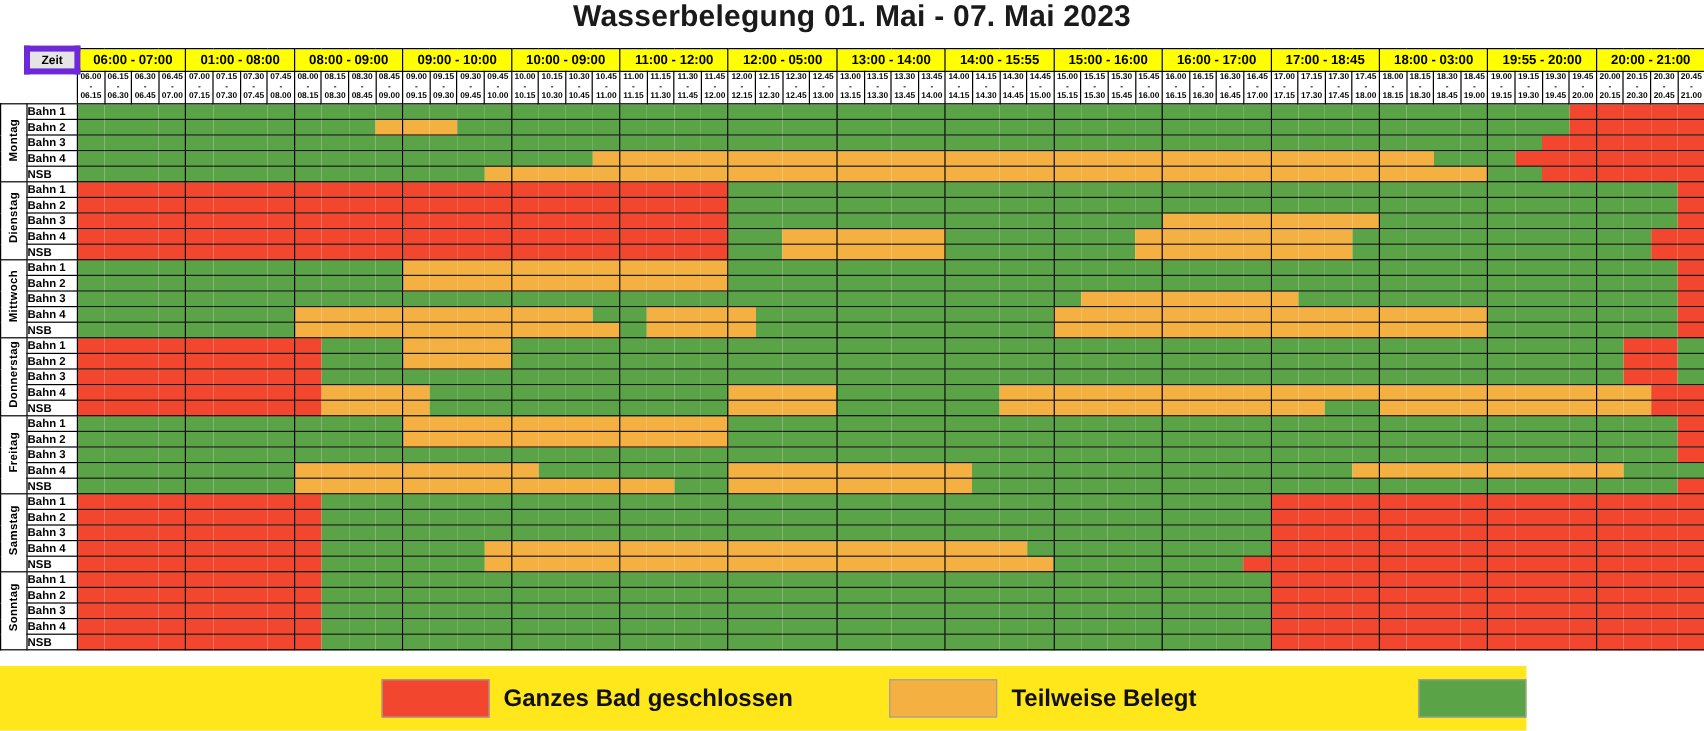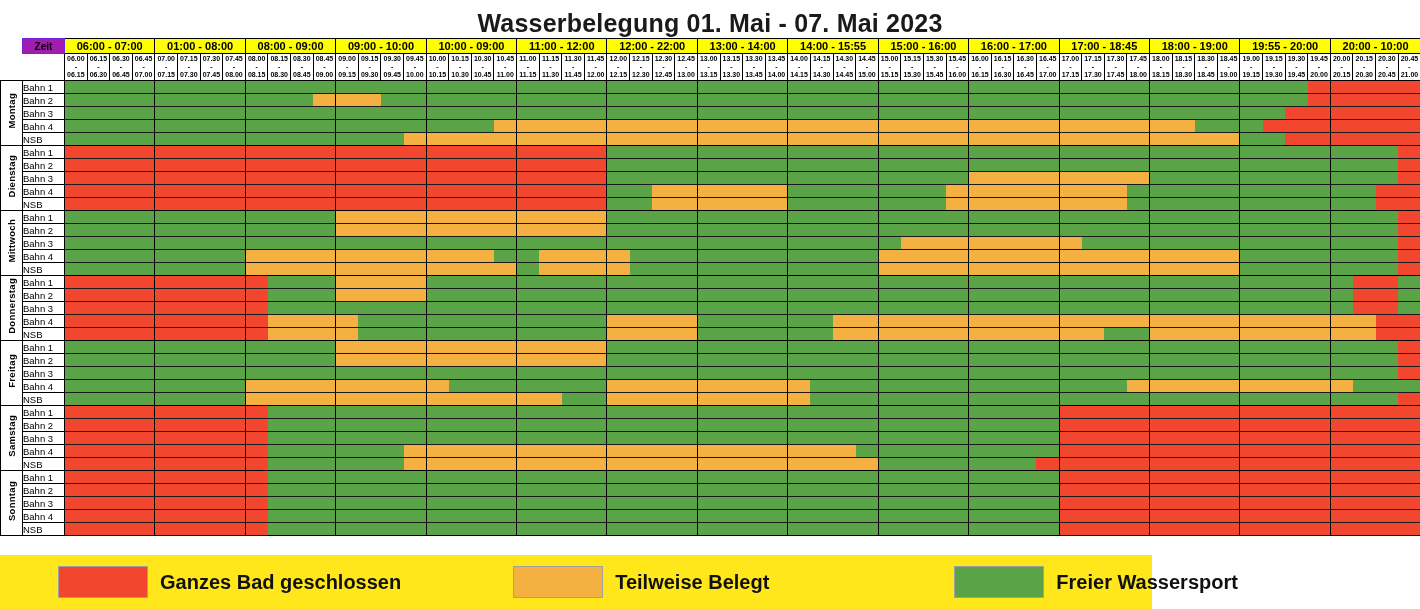--- a/index.html
+++ b/index.html
@@ -6,21 +6,21 @@
   html,body{margin:0;padding:0;}
   body{
     width:1420px;height:609px;background:#ffffff;
     font-family:"Liberation Sans", sans-serif;
     overflow:hidden;
   }
   #root{position:relative;width:1420px;height:609px;}
 
   
   .title-bar{
-    height:38px;display:flex;align-items:flex-end;justify-content:center;
+    height:38px;display:flex;align-items:flex-start;justify-content:center;
     background:#ffffff;
   }
   .title-bar h1{
     margin:0;font-size:25px;font-weight:bold;color:#1a1a1a;
     letter-spacing:.2px;
   }
 
   
   .note-row{
     position:relative;height:12px;background:#ffffff;
@@ -32,23 +32,23 @@
 
   
   table.grid{
     border-collapse:collapse;table-layout:fixed;width:1420px;
     border-spacing:0;
   }
   table.grid td, table.grid th{padding:0;margin:0;}
 
   
   .hdr-zeit{
-    background:#a21caf;color:#000;font-size:10px;font-weight:bold;
+    background:#e5e5e5;color:#000;font-size:10px;font-weight:bold;
     text-align:center;height:14px;
-    border:1px solid #6d28d9;
+    border:5px solid #6d28d9;
   }
   .hdr-hour{
     background:#ffff00;color:#000;font-size:11px;font-weight:bold;
     text-align:center;height:14px;
     border:1px solid #000;
     white-space:nowrap;
   }
   .hdr-slot{
     background:#ffffff;color:#000;font-size:7px;font-weight:bold;
     text-align:center;height:26px;
@@ -66,48 +66,48 @@
   }
   td.daylabel span{
     display:inline-block;
     writing-mode:vertical-rl;
     transform:rotate(180deg);
     font-size:9.5px;font-weight:bold;letter-spacing:.3px;
     white-space:nowrap;
   }
 
   td.lanelabel{
-    background:#ffffff;color:#000;font-size:9.5px;font-weight:normal;
+    background:#ffffff;color:#000;font-size:9.5px;font-weight:bold;
     text-align:left;padding-left:4px;height:12px;
     border:1px solid #000;
     white-space:nowrap;
   }
 
   
   td.cell{height:12px;border-top:0.7px solid #1b1b1b;border-bottom:0.7px solid #1b1b1b;}
   td.cell.hourend{border-right:1px solid #000;}
   td.g{background:#5aa447;}
   td.o{background:#f5b042;}
   td.r{background:#f2462f;}
 
   tr.daytop td{border-top:1.8px solid #000;}
   tr.daybot td{border-bottom:1.8px solid #000;}
 
   
   .legend{
-    position:absolute;left:0;bottom:0;width:1152px;height:54px;
-    background:#ffe71c;display:flex;align-items:center;
+    position:absolute;left:0;bottom:0;width:1272px;height:54px;
+    background:#ffe71c;display:flex;align-items:center;justify-content:flex-end;
   }
   .legend-item{display:flex;align-items:center;}
   .legend-swatch{width:88px;height:30px;border:1px solid #a0a0a0;}
   .legend-label{
     font-size:20px;font-weight:bold;color:#111;margin-left:12px;white-space:nowrap;
   }
   .li1{margin-left:58px;}
-  .li2{margin-left:112px;}
+  .li2{margin-left:80px;}
   .li3{margin-left:185px;}
 </style>
 </head>
 <body>
 
 <div id="root">
 
   <div class="title-bar">
     <h1>Wasserbelegung 01. Mai - 07. Mai 2023</h1>
   </div>
@@ -181,29 +181,29 @@
     <thead>
       <tr id="row-hours">
           <th class="hdr-blank"></th>
           <th class="hdr-zeit">Zeit</th>
           <th class="hdr-hour" colspan="4">06:00 - 07:00</th>
           <th class="hdr-hour" colspan="4">01:00 - 08:00</th>
           <th class="hdr-hour" colspan="4">08:00 - 09:00</th>
           <th class="hdr-hour" colspan="4">09:00 - 10:00</th>
           <th class="hdr-hour" colspan="4">10:00 - 09:00</th>
           <th class="hdr-hour" colspan="4">11:00 - 12:00</th>
-          <th class="hdr-hour" colspan="4">12:00 - 22:00</th>
+          <th class="hdr-hour" colspan="4">12:00 - 05:00</th>
           <th class="hdr-hour" colspan="4">13:00 - 14:00</th>
           <th class="hdr-hour" colspan="4">14:00 - 15:55</th>
           <th class="hdr-hour" colspan="4">15:00 - 16:00</th>
           <th class="hdr-hour" colspan="4">16:00 - 17:00</th>
           <th class="hdr-hour" colspan="4">17:00 - 18:45</th>
-          <th class="hdr-hour" colspan="4">18:00 - 19:00</th>
+          <th class="hdr-hour" colspan="4">18:00 - 03:00</th>
           <th class="hdr-hour" colspan="4">19:55 - 20:00</th>
-          <th class="hdr-hour" colspan="4">20:00 - 10:00</th>
+          <th class="hdr-hour" colspan="4">20:00 - 21:00</th>
         </tr>
       <tr id="row-slots">
           <th class="hdr-blank"></th>
           <th class="hdr-blank"></th>
           <th class="hdr-slot">06.00<br>-<br>06.15</th>
           <th class="hdr-slot">06.15<br>-<br>06.30</th>
           <th class="hdr-slot">06.30<br>-<br>06.45</th>
           <th class="hdr-slot hourend">06.45<br>-<br>07.00</th>
           <th class="hdr-slot">07.00<br>-<br>07.15</th>
           <th class="hdr-slot">07.15<br>-<br>07.30</th>
@@ -2483,17 +2483,16 @@
     <div class="legend-item li1">
       <div class="legend-swatch" style="background: rgb(242, 70, 47);"></div>
       <div class="legend-label">Ganzes Bad geschlossen</div>
     </div>
     <div class="legend-item li2">
       <div class="legend-swatch" style="background: rgb(245, 176, 66);"></div>
       <div class="legend-label">Teilweise Belegt</div>
     </div>
     <div class="legend-item li3">
       <div class="legend-swatch" style="background: rgb(90, 164, 71);"></div>
-      <div class="legend-label">Freier Wassersport</div>
     </div>
   </div>
 
 </div>
 
 </body></html>

